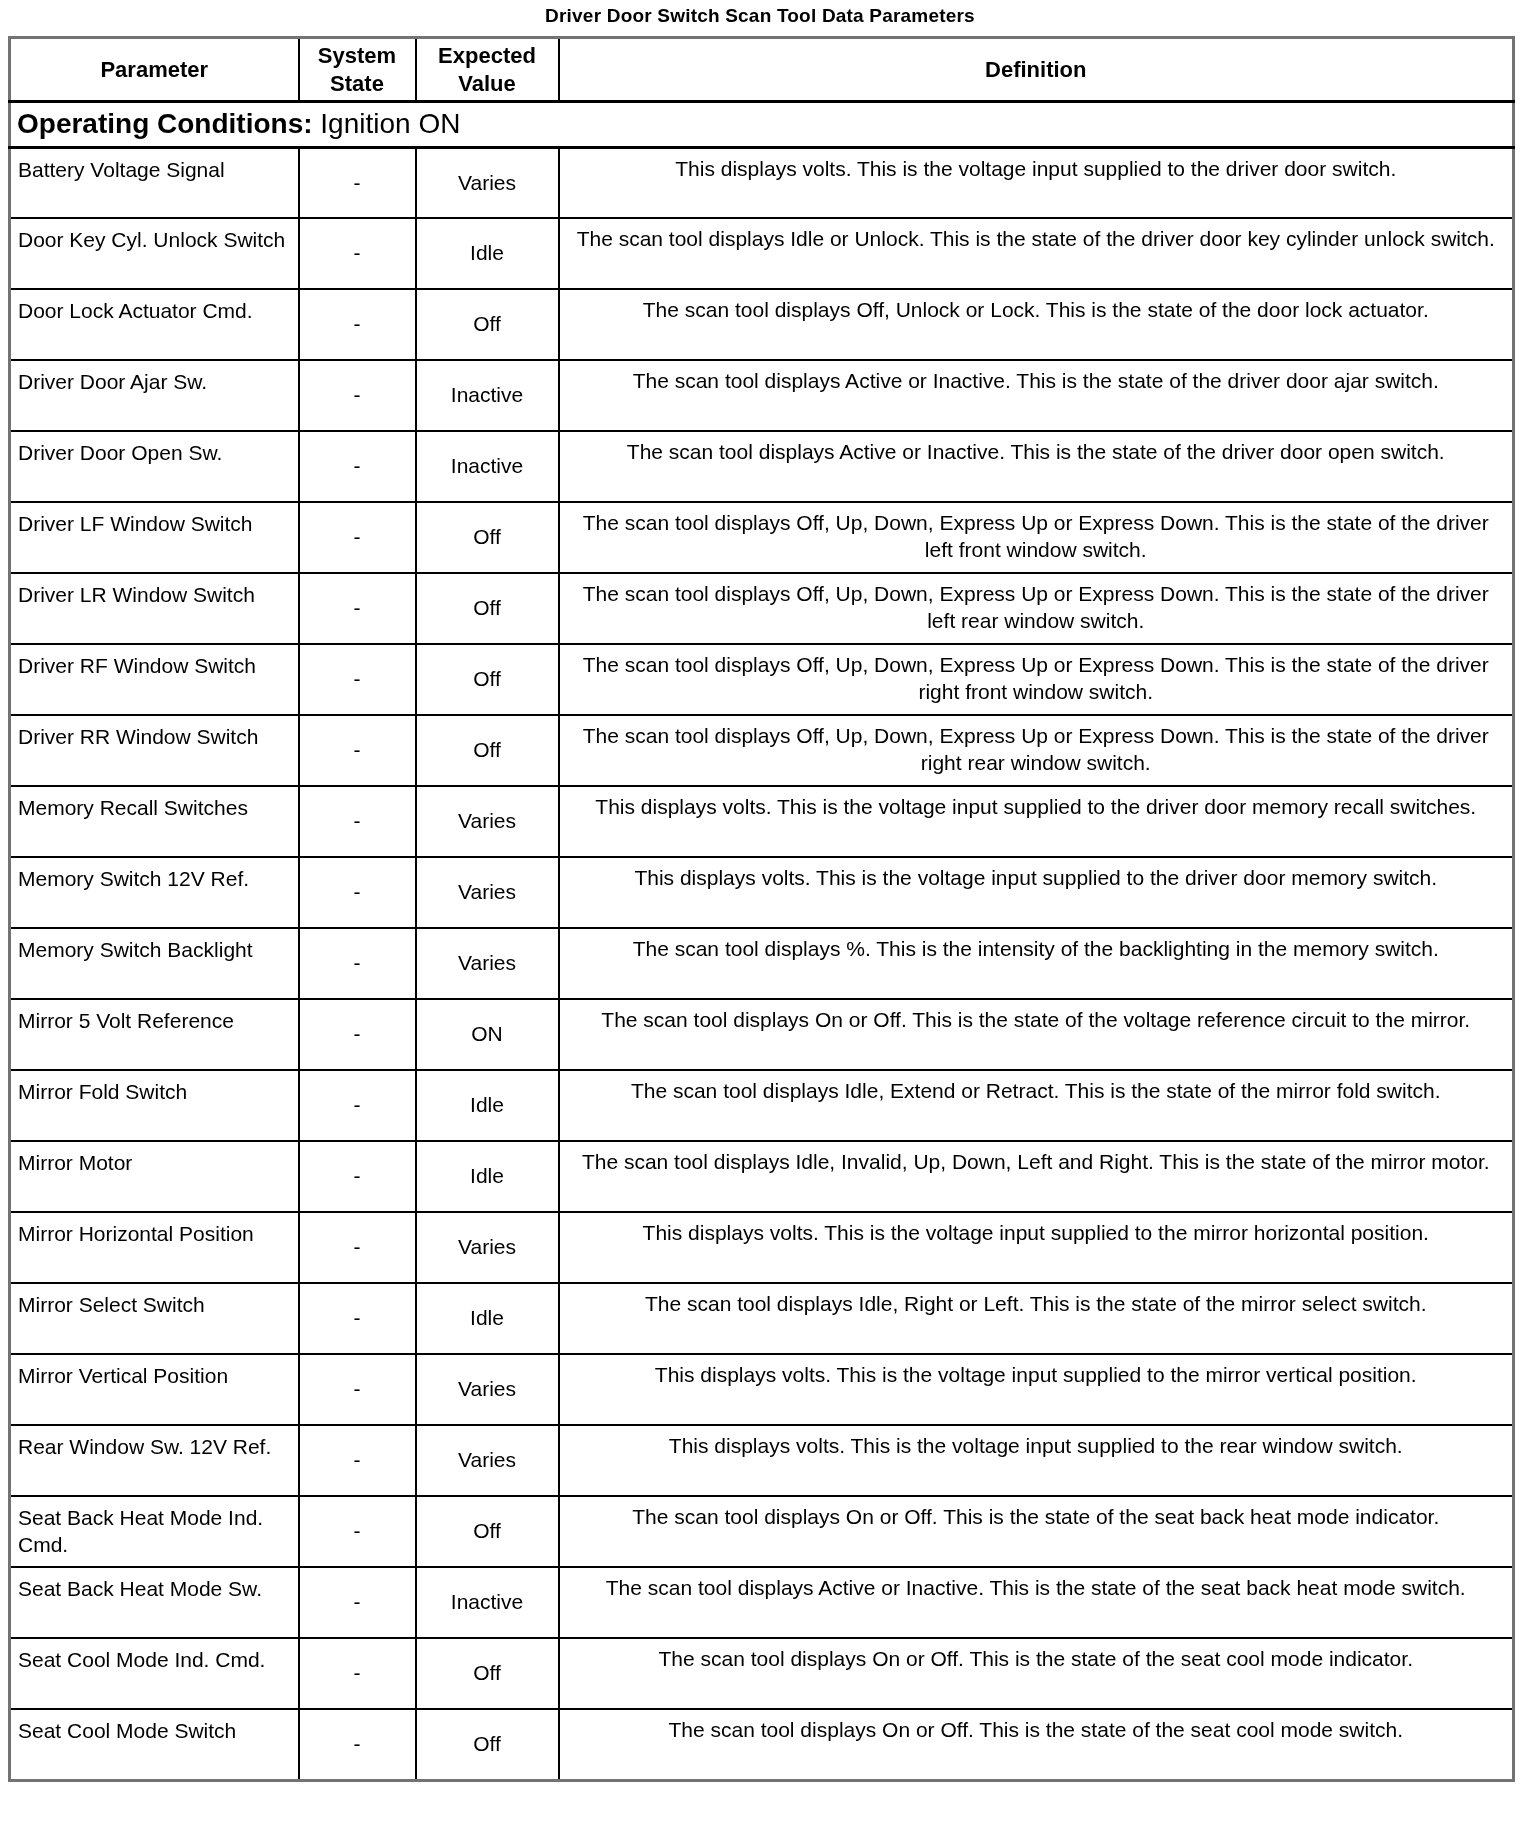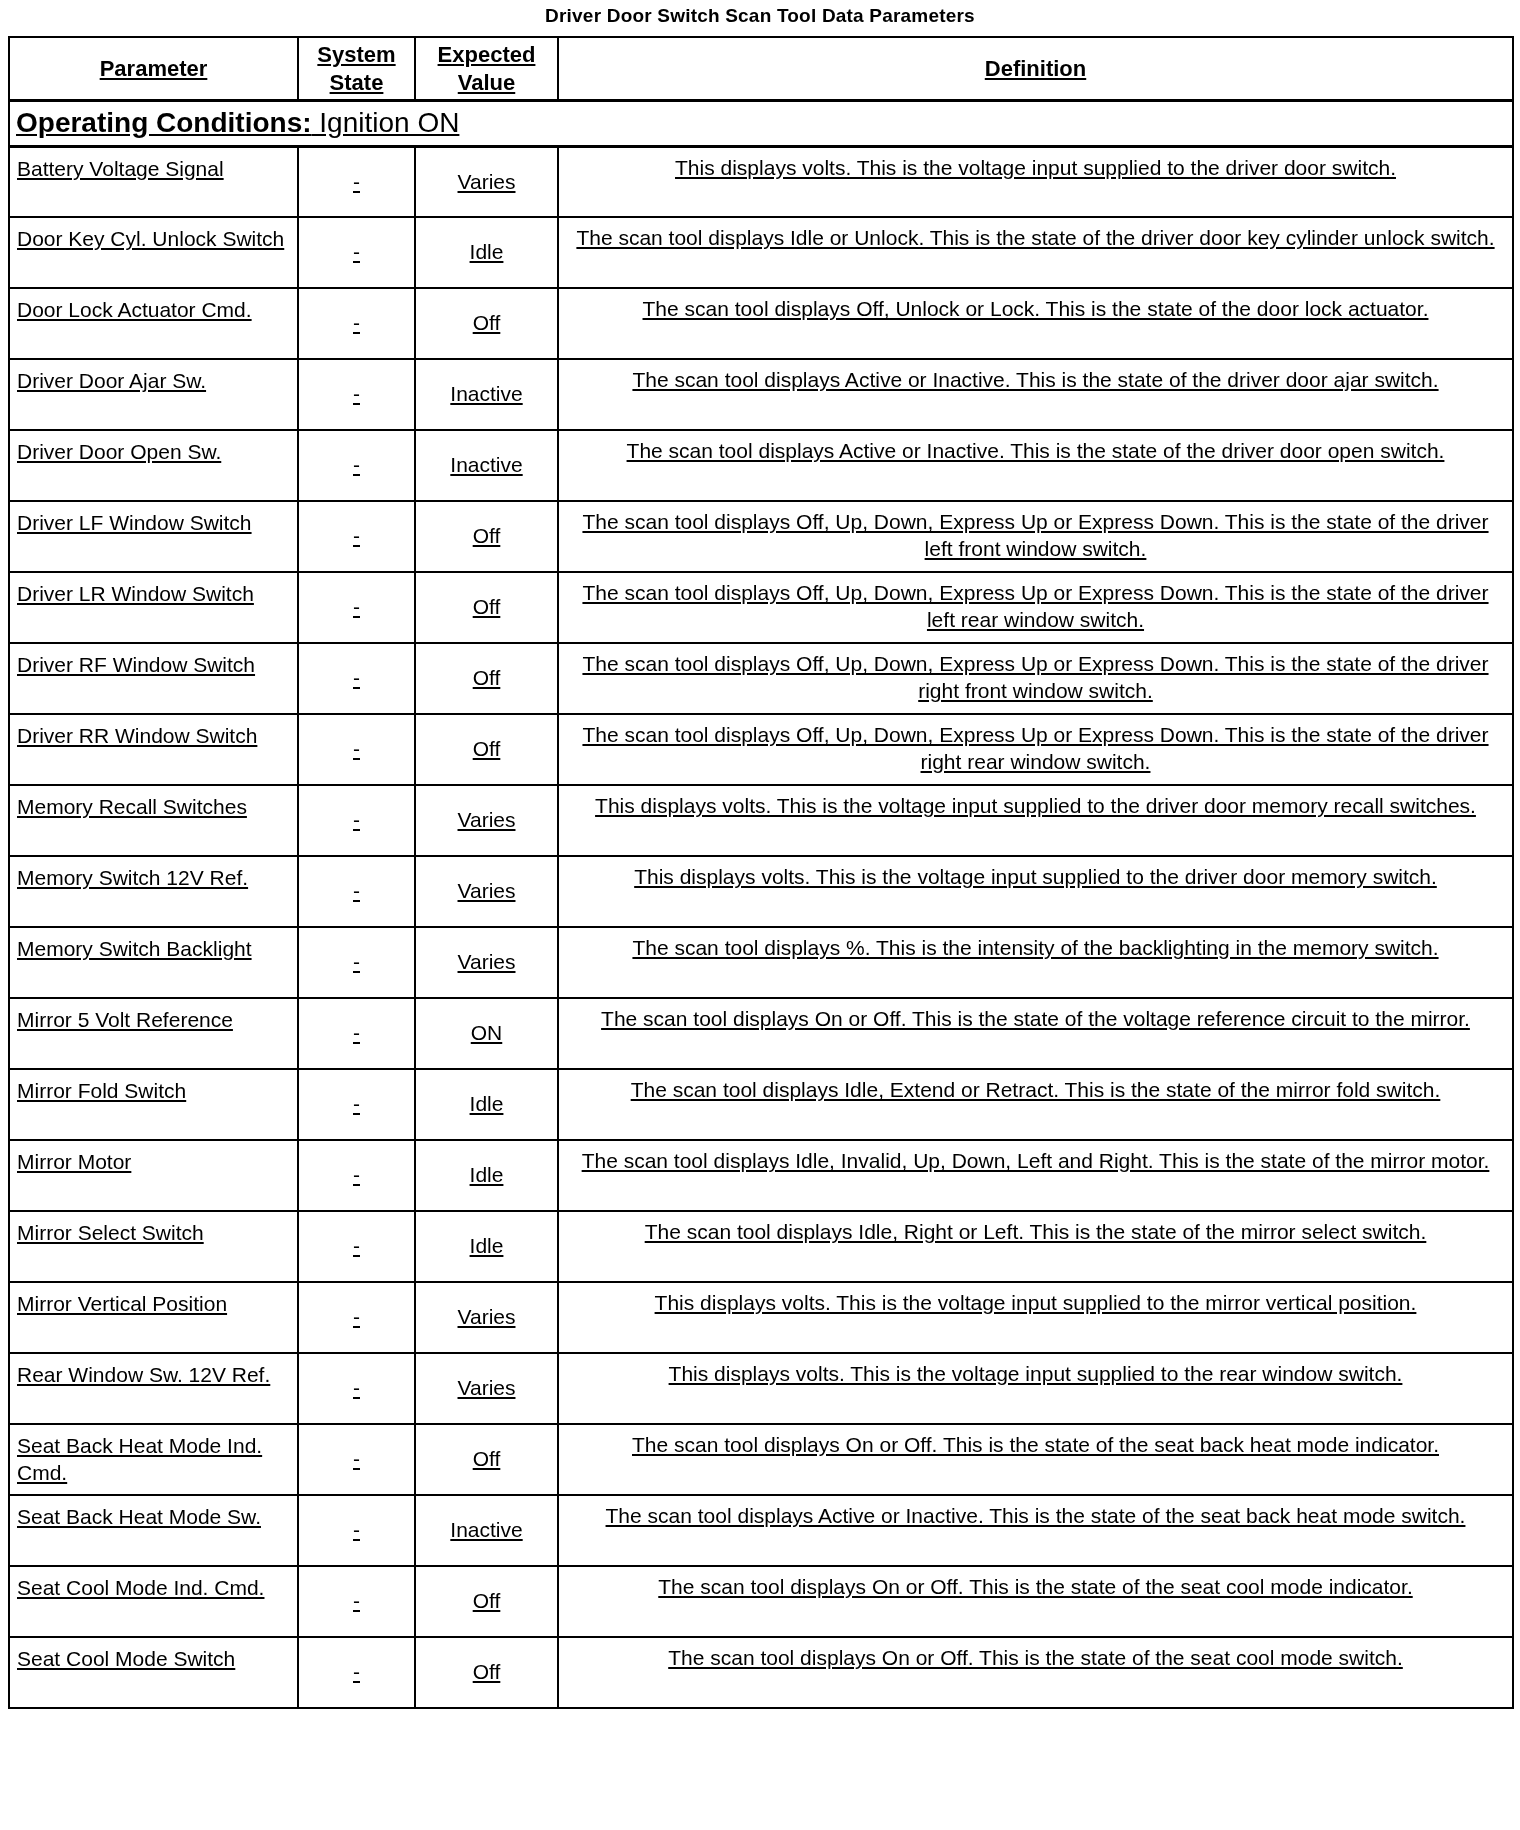--- a/index.html
+++ b/index.html
@@ -23,22 +23,21 @@
     font-weight: bold;
     padding-top: 5px;
     margin-bottom: 9px;
     letter-spacing: 0.2px;
   }
   table.scan-table {
     border-collapse: collapse;
     table-layout: fixed;
     width: 1504px;
     margin-left: 8px;
-    border: 1px solid #737373;
-    text-decoration: underline;
+    border: 3px solid #737373;
   }
   table.scan-table th {
     border: 2px solid #000;
     border-bottom: 3px solid #000;
     font-size: 22px;
     font-weight: bold;
     text-align: center;
     vertical-align: middle;
     height: 57px;
     line-height: 1.25;
@@ -190,20 +189,26 @@
         <td class="value">Idle</td>
         <td class="def">The scan tool displays Idle, Extend or Retract. This is the state of the mirror fold switch.</td>
       </tr>
       <tr class="data-row">
         <td class="param">Mirror Motor</td>
         <td class="state">-</td>
         <td class="value">Idle</td>
         <td class="def">The scan tool displays Idle, Invalid, Up, Down, Left and Right. This is the state of the mirror motor.</td>
       </tr>
       <tr class="data-row">
+        <td class="param">Mirror Horizontal Position</td>
+        <td class="state">-</td>
+        <td class="value">Varies</td>
+        <td class="def">This displays volts. This is the voltage input supplied to the mirror horizontal position.</td>
+      </tr>
+      <tr class="data-row">
         <td class="param">Mirror Select Switch</td>
         <td class="state">-</td>
         <td class="value">Idle</td>
         <td class="def">The scan tool displays Idle, Right or Left. This is the state of the mirror select switch.</td>
       </tr>
       <tr class="data-row">
         <td class="param">Mirror Vertical Position</td>
         <td class="state">-</td>
         <td class="value">Varies</td>
         <td class="def">This displays volts. This is the voltage input supplied to the mirror vertical position.</td>

